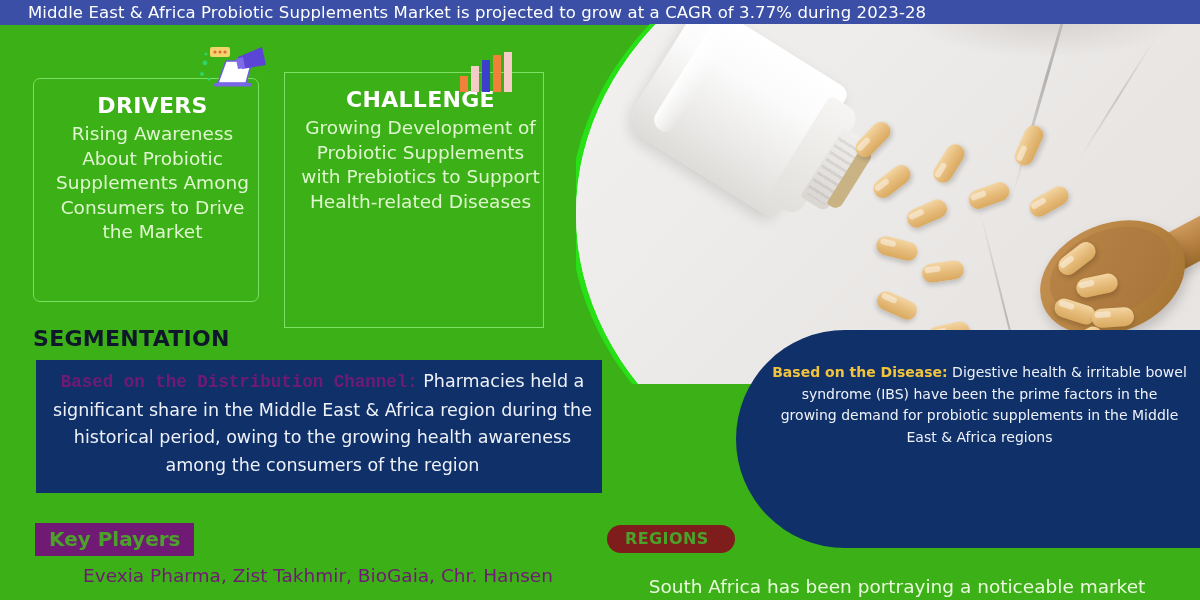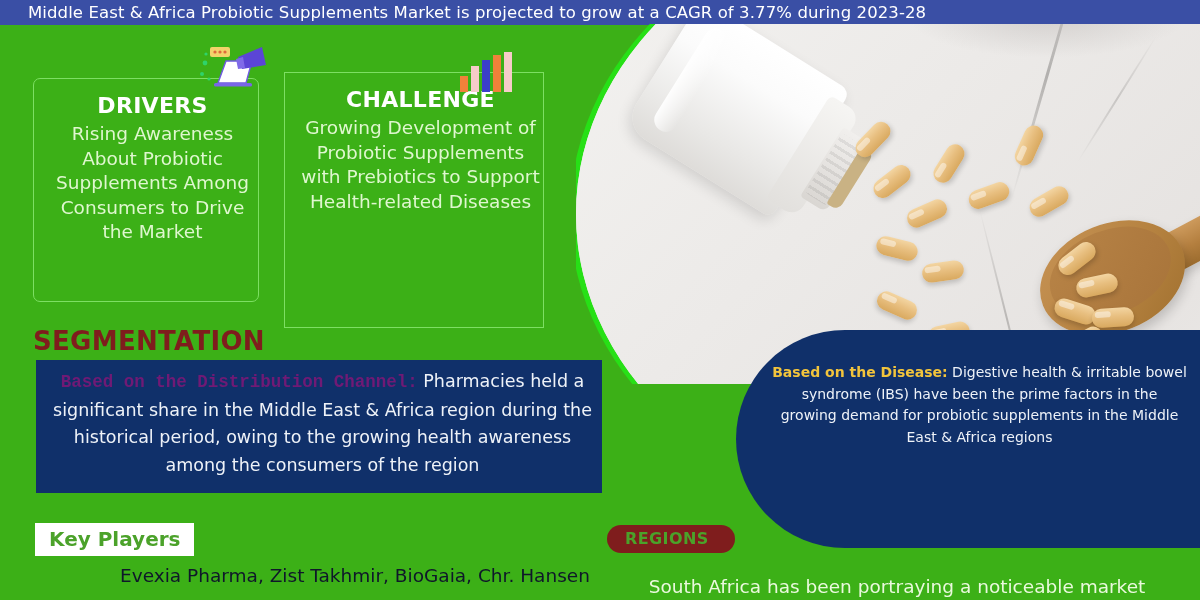--- a/index.html
+++ b/index.html
@@ -135,40 +135,40 @@
   #drivers{left:33px;top:78px;width:224px;height:222px;border-radius:7px;}
   #drivers .inner{padding:14px 0 0 13px;}
   #challenge{left:284px;top:72px;width:258px;height:254px;}
   #challenge .inner{padding:14px 0 0 13px;}
 
   .icon-megaphone{position:absolute;left:196px;top:43px;width:74px;height:46px;}
   .icon-barchart{position:absolute;left:458px;top:52px;width:64px;height:40px;}
 
   
   .seg-title{
-    position:absolute;left:33px;top:326px;color:#7f1d1d;font-weight:bold;
-    font-size:26px;letter-spacing:.3px;
+    position:absolute;left:33px;top:326px;color:#0f172a;font-weight:bold;
+    font-size:22px;letter-spacing:.3px;
   }
   .seg-box{
     position:absolute;left:36px;top:360px;width:566px;height:133px;background:#10306a;
   }
   .seg-text{
     position:absolute;left:50px;top:368px;width:545px;color:#eef2f8;
     font-size:17.5px;line-height:1.58;
   }
   .seg-text b{color:#701a75;font-family:Liberation Mono, monospace;}
 
   
   .kp-badge{
-    position:absolute;left:35px;top:523px;background:#ffffff;
+    position:absolute;left:35px;top:523px;background:#701a75;
     padding:4px 14px 5px 14px;color:#4ba22a;font-weight:bold;font-size:20px;
   }
   .kp-text{
-    position:absolute;left:33px;top:563px;width:570px;color:#0f172a;
-    font-size:18.5px;line-height:1.45;margin-left:37px;
+    position:absolute;left:33px;top:563px;width:570px;color:#701a75;
+    font-size:18.5px;line-height:1.45;
   }
 
   
   .rg-badge{
     position:absolute;left:607px;top:525px;background:#7f1d1d;border-radius:20px;
     padding:4px 26px 5px 18px;color:#4ba22a;font-weight:bold;font-size:16px;letter-spacing:.4px;
   }
   .rg-text{
     position:absolute;left:607px;top:574px;width:580px;color:#eaf9dd;
     font-size:18.5px;line-height:1.45;

